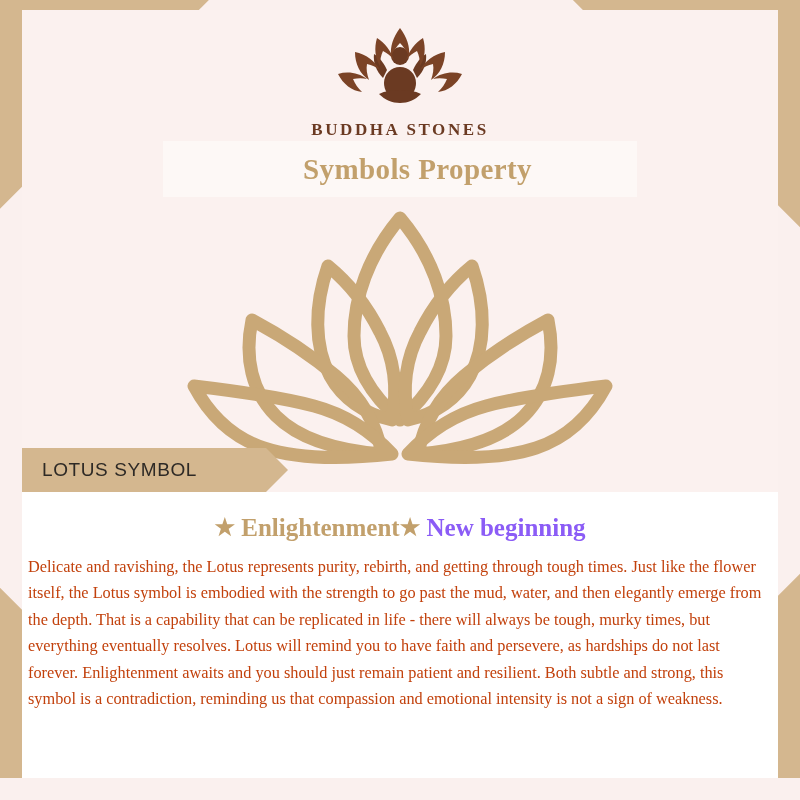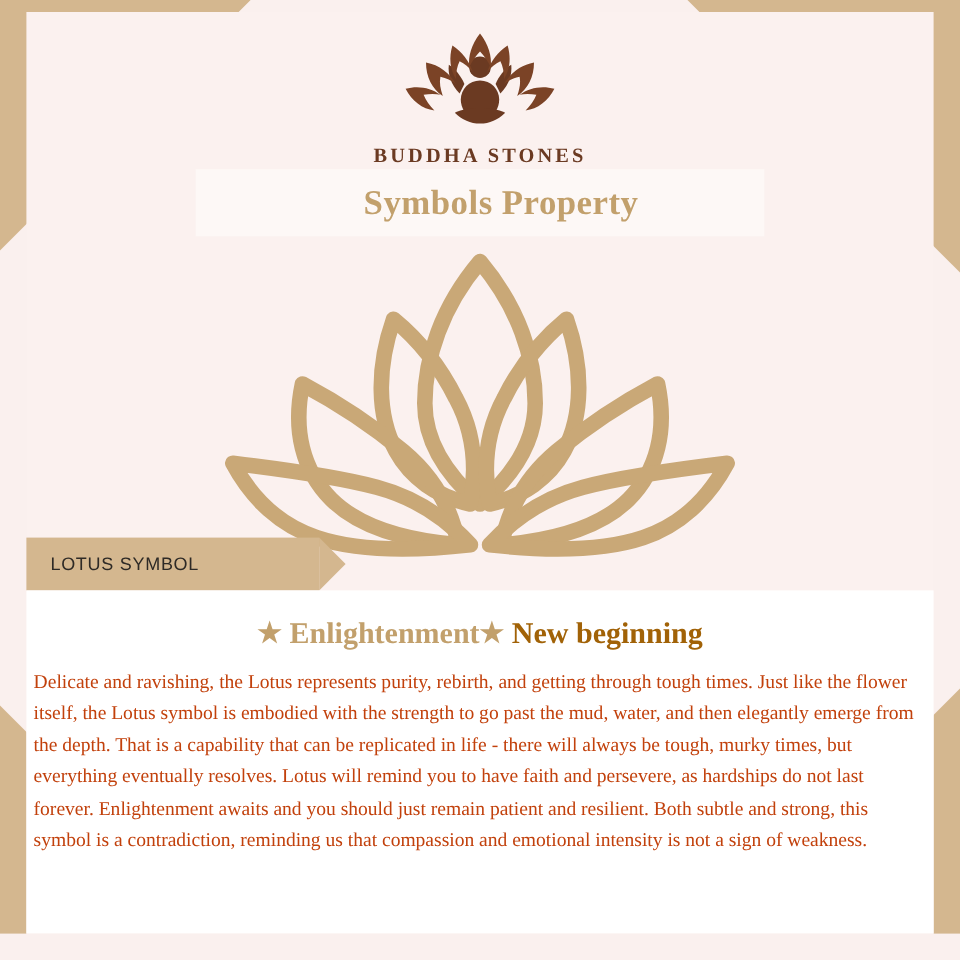--- a/index.html
+++ b/index.html
@@ -125,21 +125,21 @@
     left: 22px;
     top: 448px;
     width: 244px;
     height: 44px;
     background: #d4b78f;
     display: flex;
     align-items: center;
   }
   .label-ribbon .label-text {
     padding-left: 20px;
-    font-size: 15px;
+    font-size: 19px;
     color: #2e2a26;
     letter-spacing: 0.6px;
     font-family: "Liberation Sans", sans-serif;
   }
   .label-ribbon::after {
     content: "";
     position: absolute;
     right: -22px;
     top: 0;
     width: 0;
@@ -168,21 +168,21 @@
     color: #c2a06c;
     font-family: "Liberation Serif", serif;
     white-space: nowrap;
   }
   .headline .star {
     color: #c2a06c;
     font-size: 23px;
     vertical-align: 1px;
   }
   .headline .dark {
-    color: #a16207;
+    color: #8b5cf6;
   }
 
   .body-copy {
     margin: 0;
     padding: 8px 8px 0 6px;
     font-size: 16.3px;
     line-height: 1.62;
     color: #c2410c;
     font-family: "Liberation Serif", serif;
     text-align: left;

